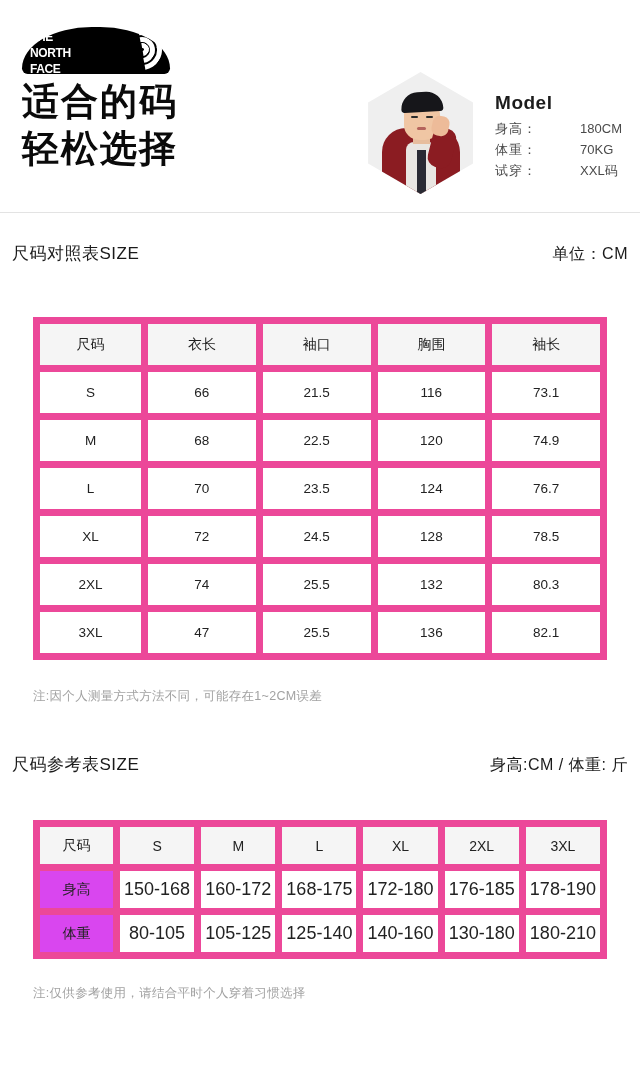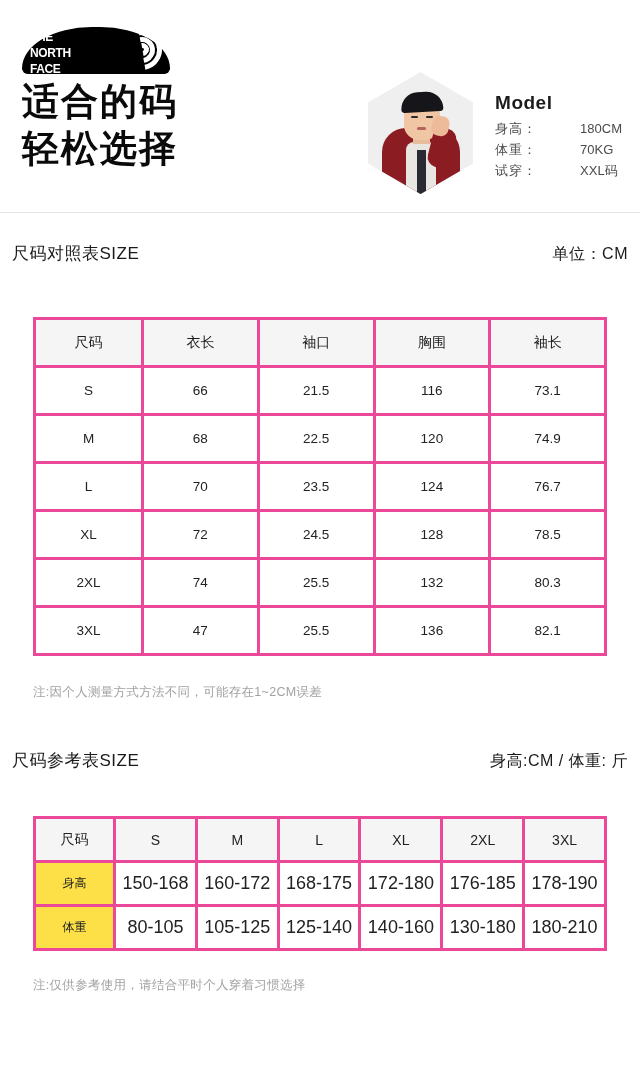--- a/index.html
+++ b/index.html
@@ -243,38 +243,38 @@
 
   
   .table-wrap { padding: 0 33px; }
   table {
     width: 100%;
     border-collapse: collapse;
     font-size: 13.5px;
     color: #222;
   }
   table td, table th {
-    border: 3px solid #ec4899;
+    border: 7px solid #ec4899;
     text-align: center;
     font-weight: normal;
   }
   
   .size-chart td, .size-chart th { height: 48px; }
   .size-chart thead th {
     background: #f5f5f5;
     font-size: 14px;
     color: #1f1f1f;
   }
   .size-chart tbody td { background: #ffffff; }
   .size-chart tbody td:first-child { width: 108px; }
 
   
   .ref-chart td, .ref-chart th { height: 44px; font-size: 18px; }
   .ref-chart thead th { background: #f5f5f5; font-size: 14px; }
-  .ref-chart tbody th { background: #fde047; font-size: 12px; width: 80px; }
+  .ref-chart tbody th { background: #d946ef; font-size: 14px; width: 80px; }
 
   .note {
     padding: 0 33px;
     color: #a2a2a2;
     font-size: 12.5px;
     letter-spacing: 0.3px;
   }
 </style>
 </head>
 <body>

